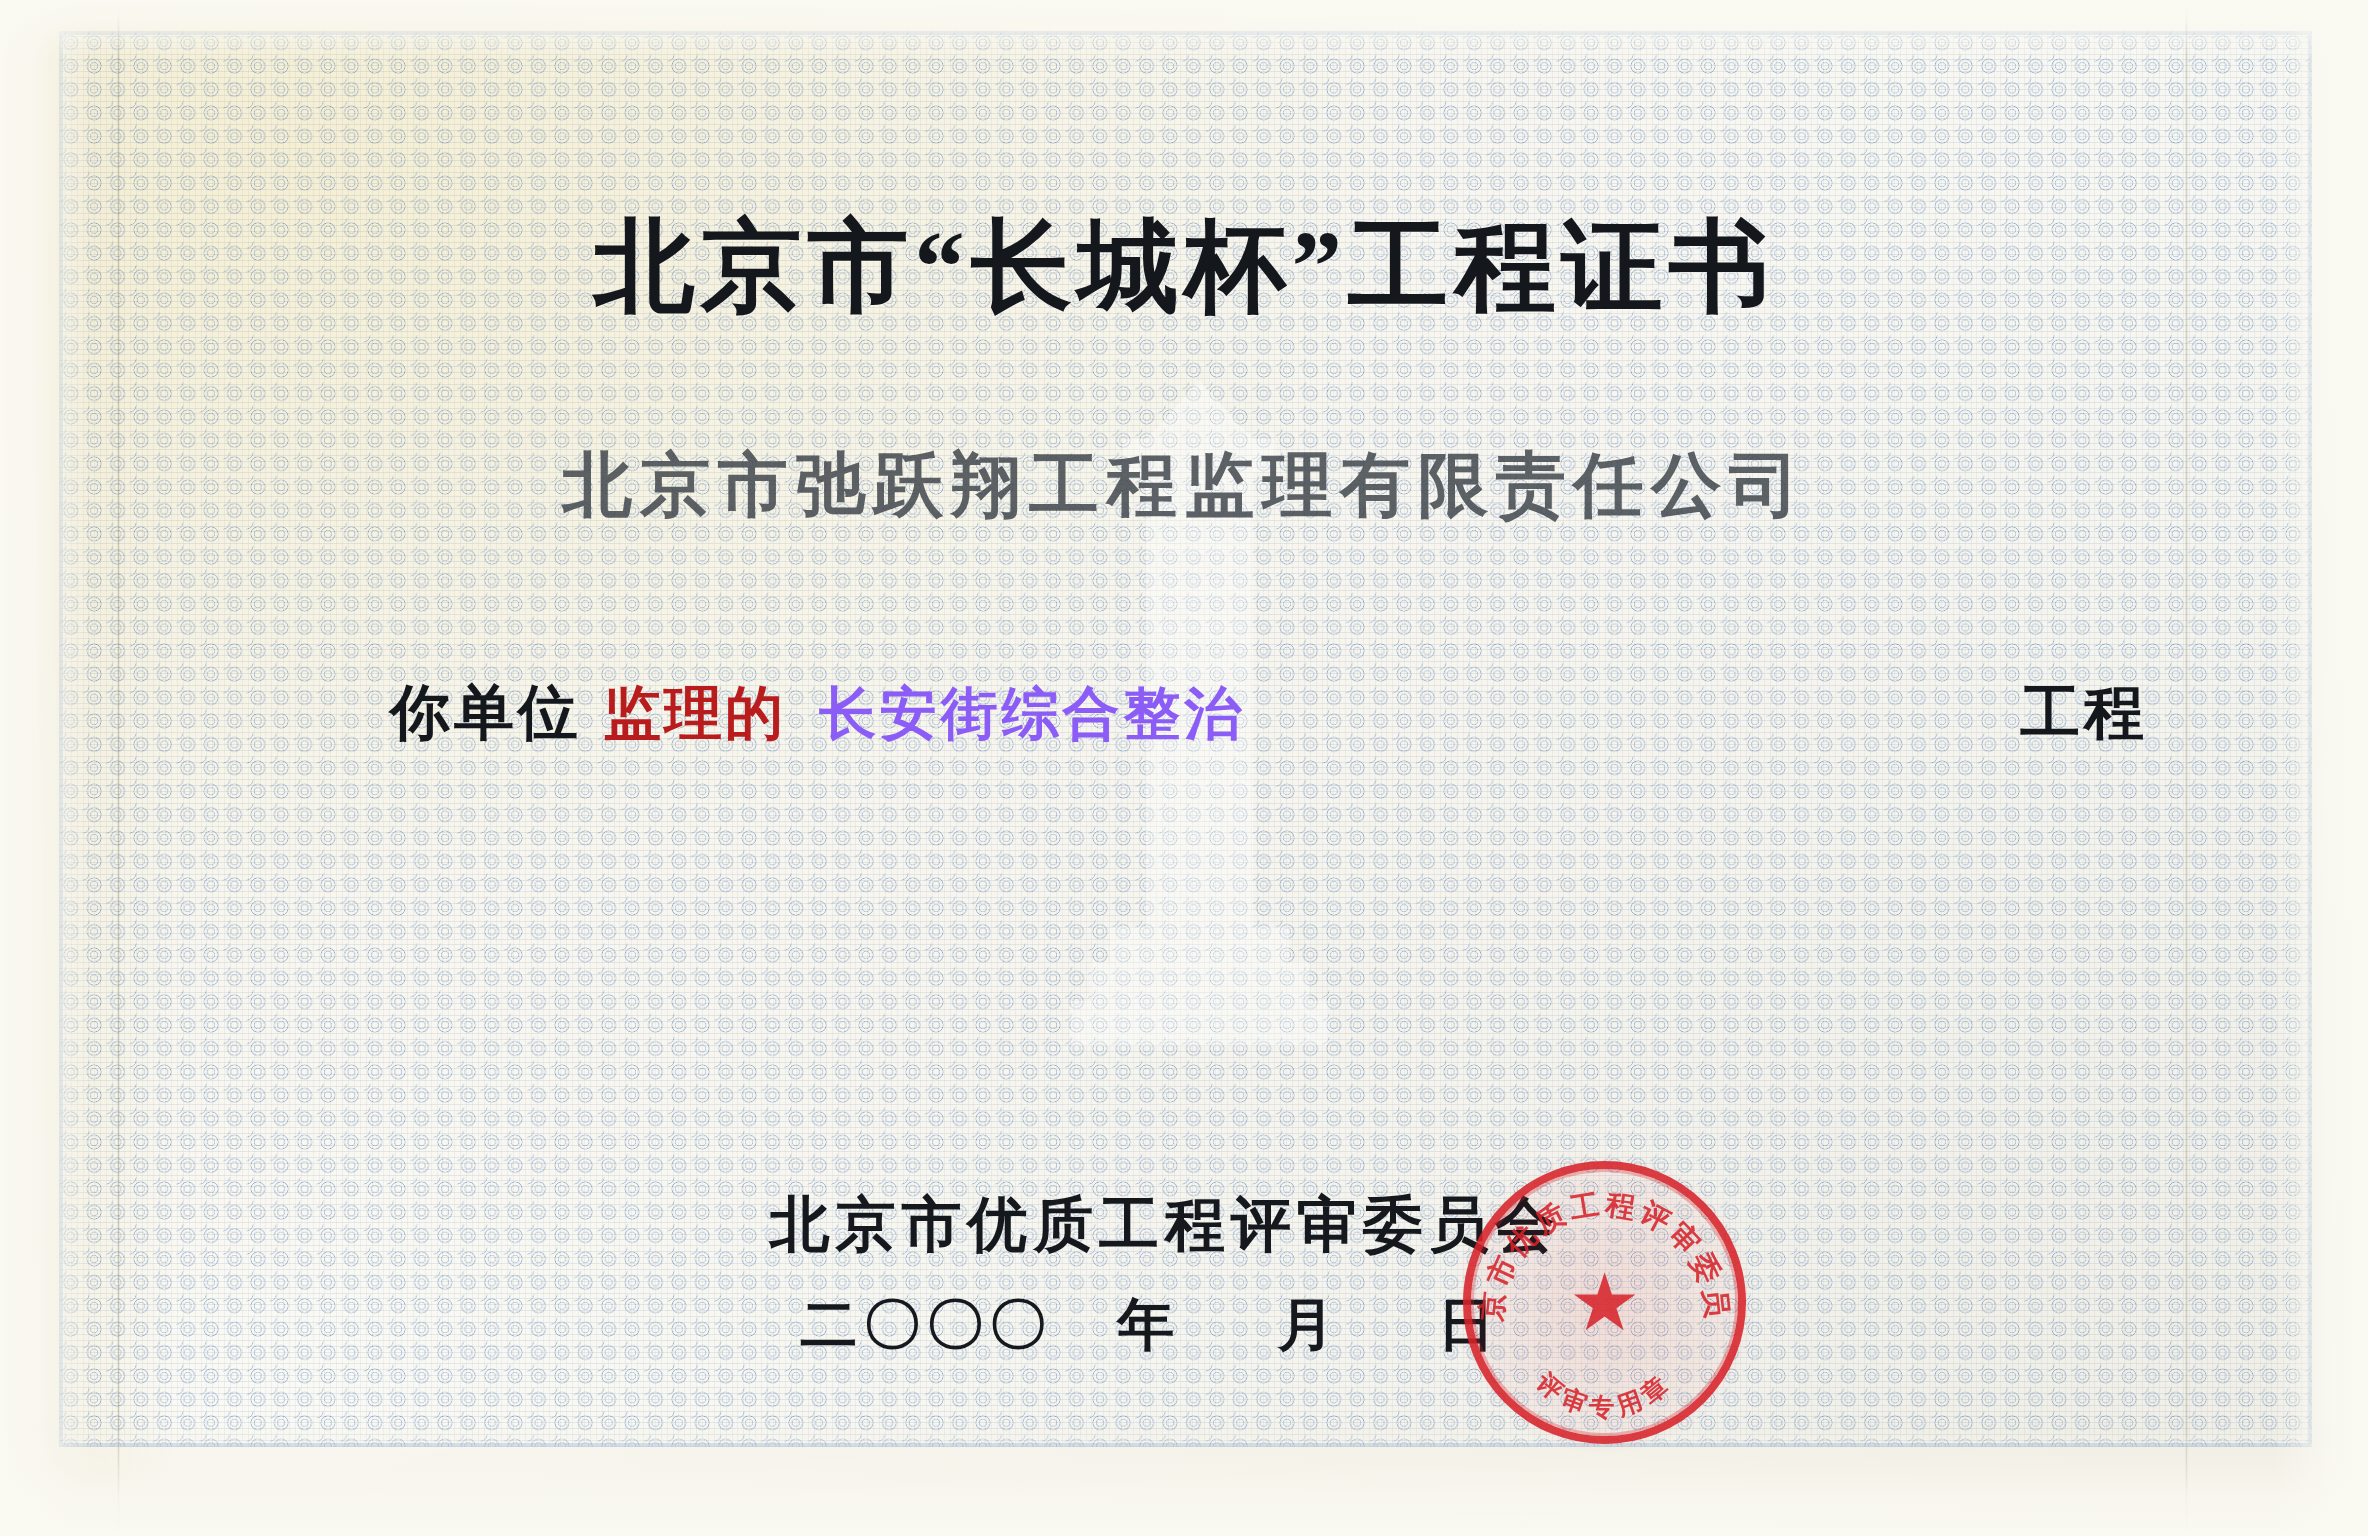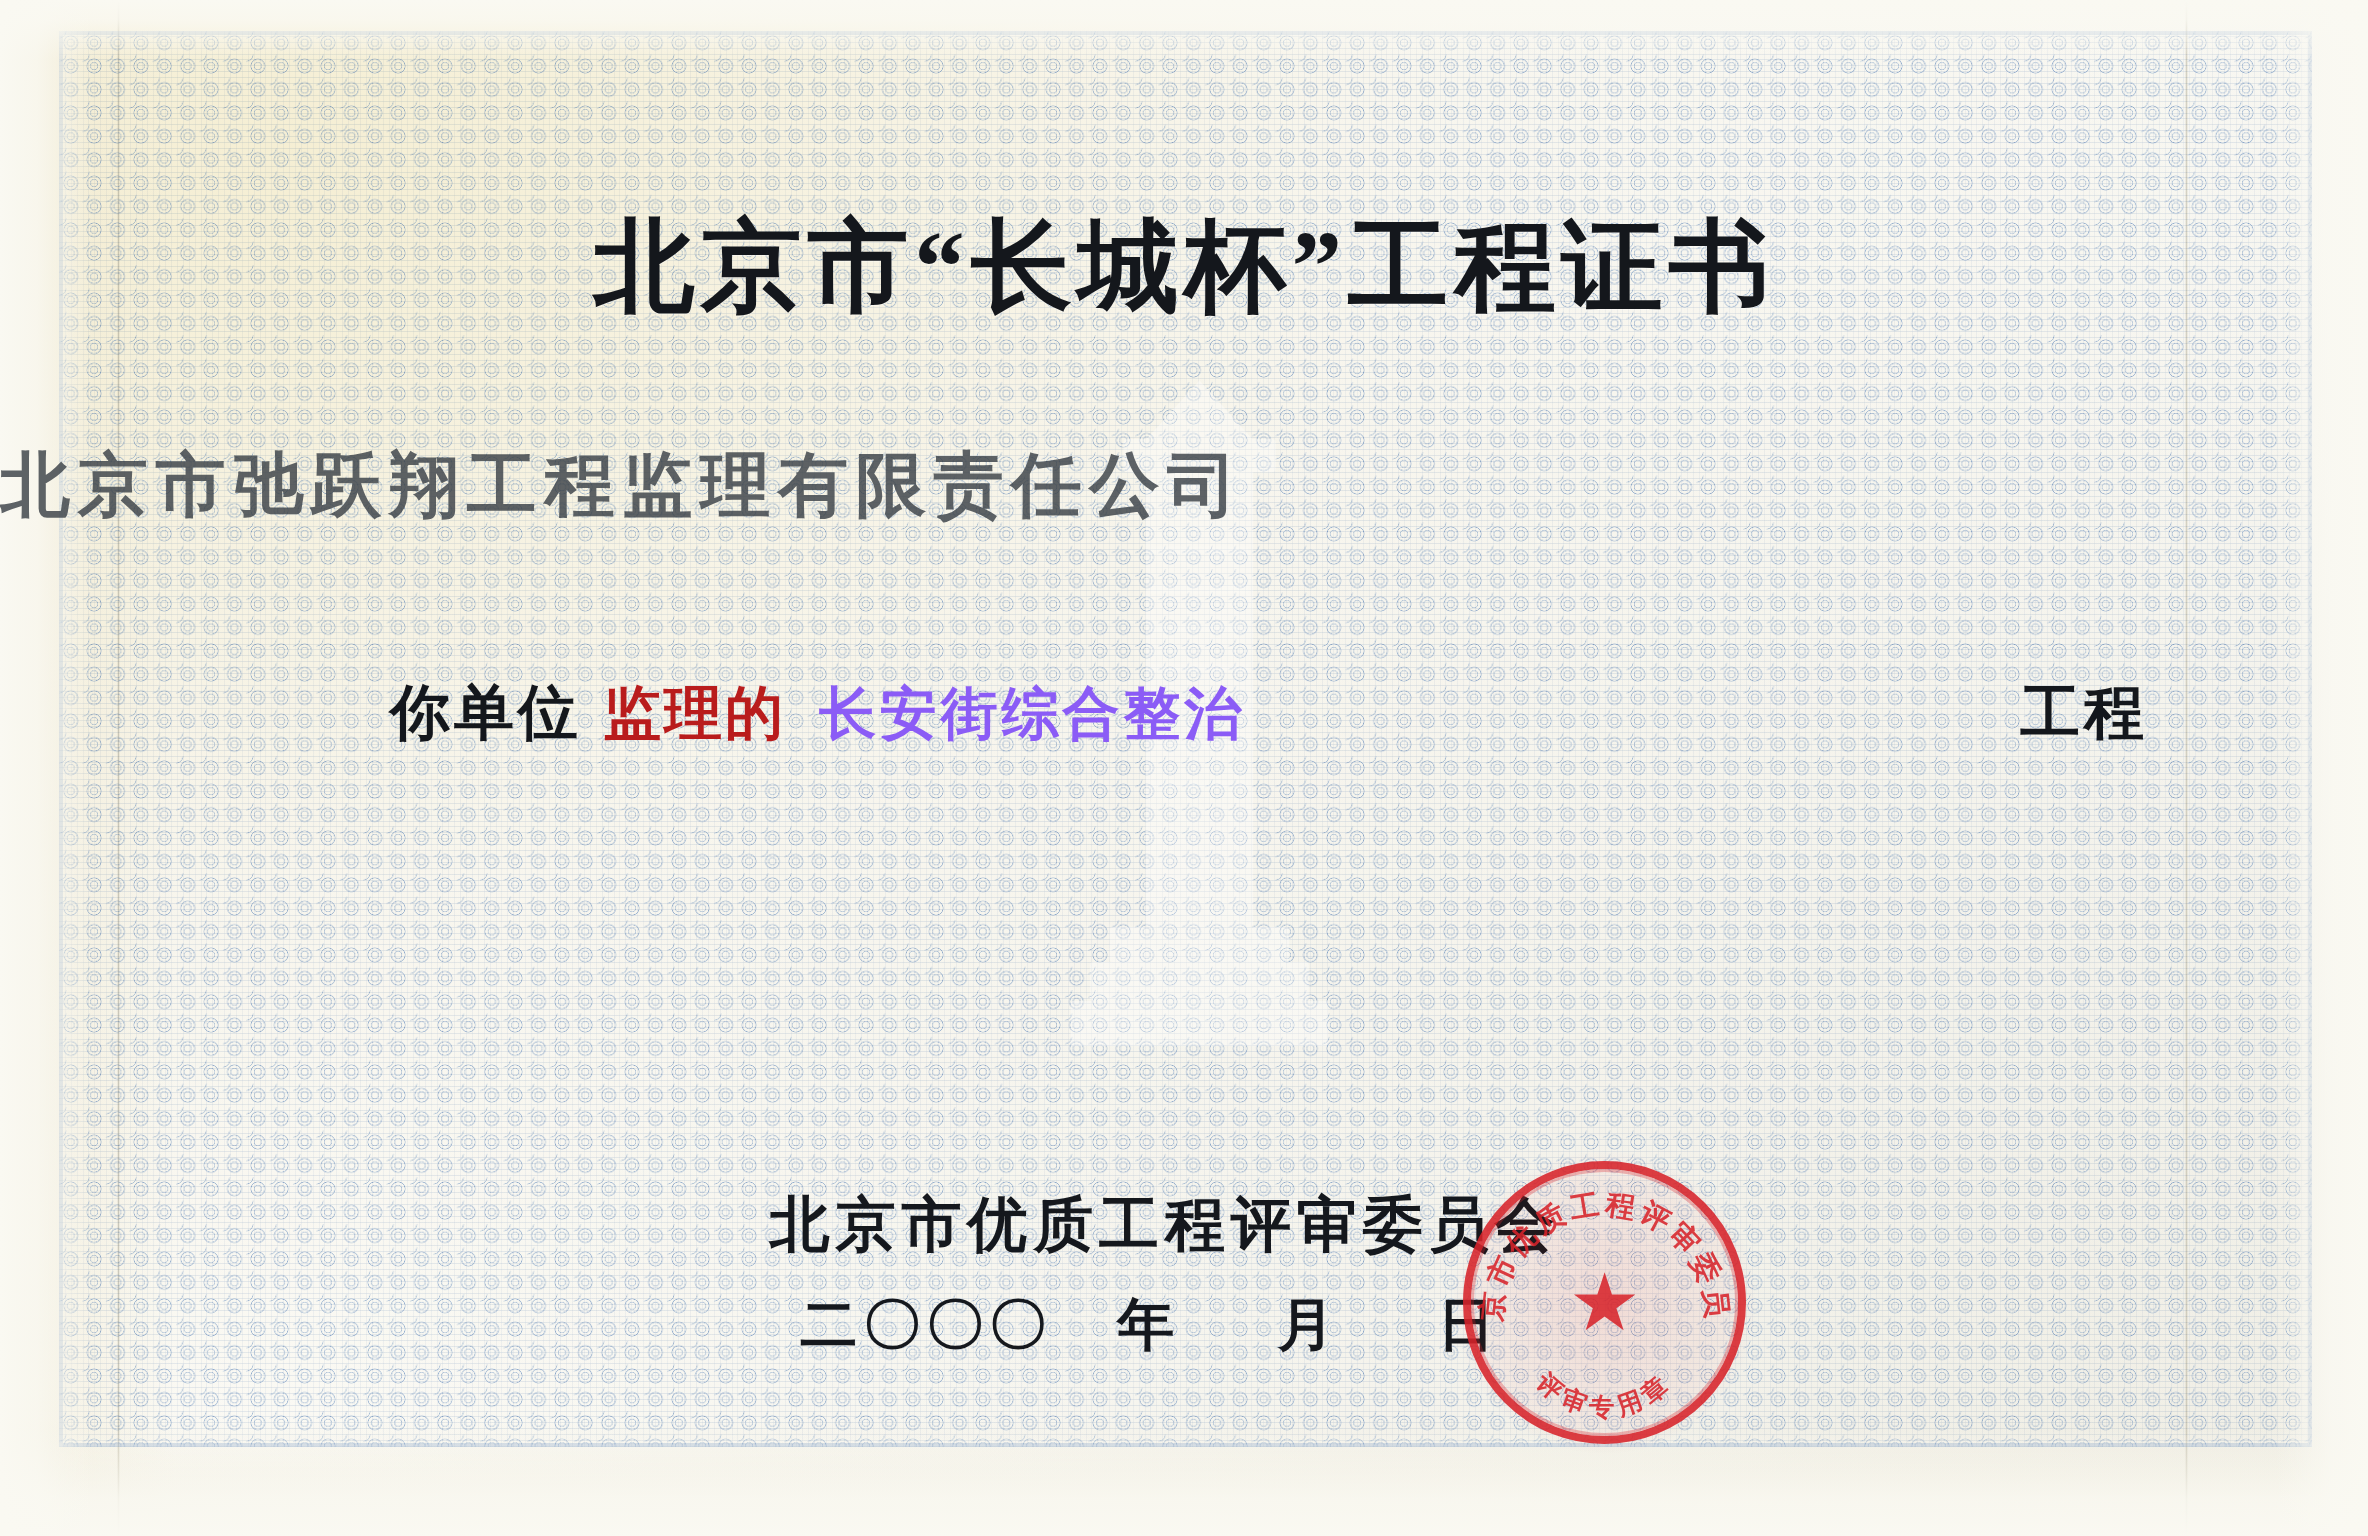--- a/index.html
+++ b/index.html
@@ -120,21 +120,21 @@
     font-size: 101px;
     letter-spacing: 5.9px;
     color: #14171c;
     text-shadow: 0 1px 0 rgba(255,255,255,0.4);
   }
   .company {
     position: absolute;
     top: 439px;
     left: 0;
     width: 100%;
-    text-align: left;
+    text-align: center;
     font-size: 70px;
     font-weight: 700;
     letter-spacing: 7.8px;
     color: #3c4248;
     opacity: 0.82;
   }
   .line-project {
     position: absolute;
     top: 673px;
     left: 390px;

